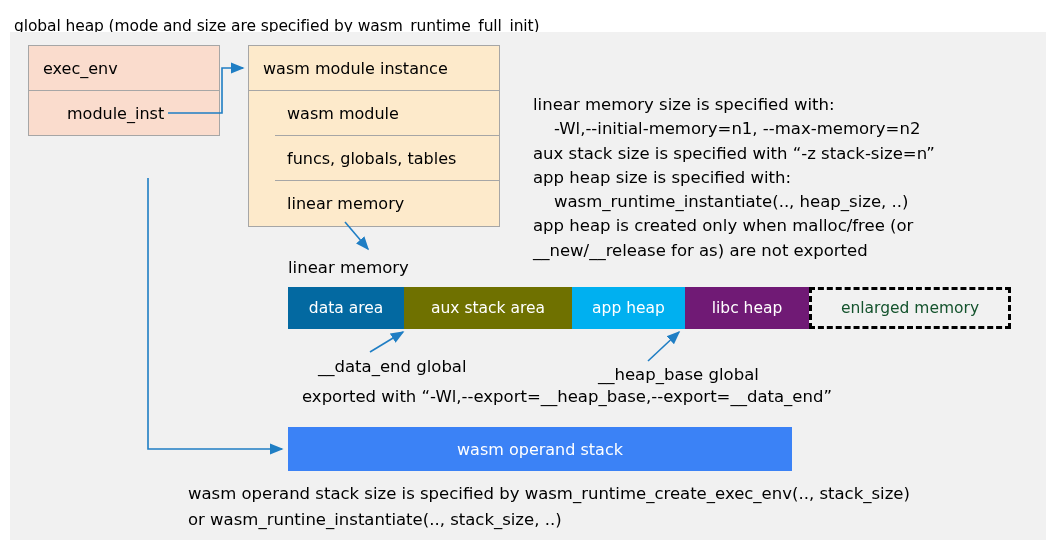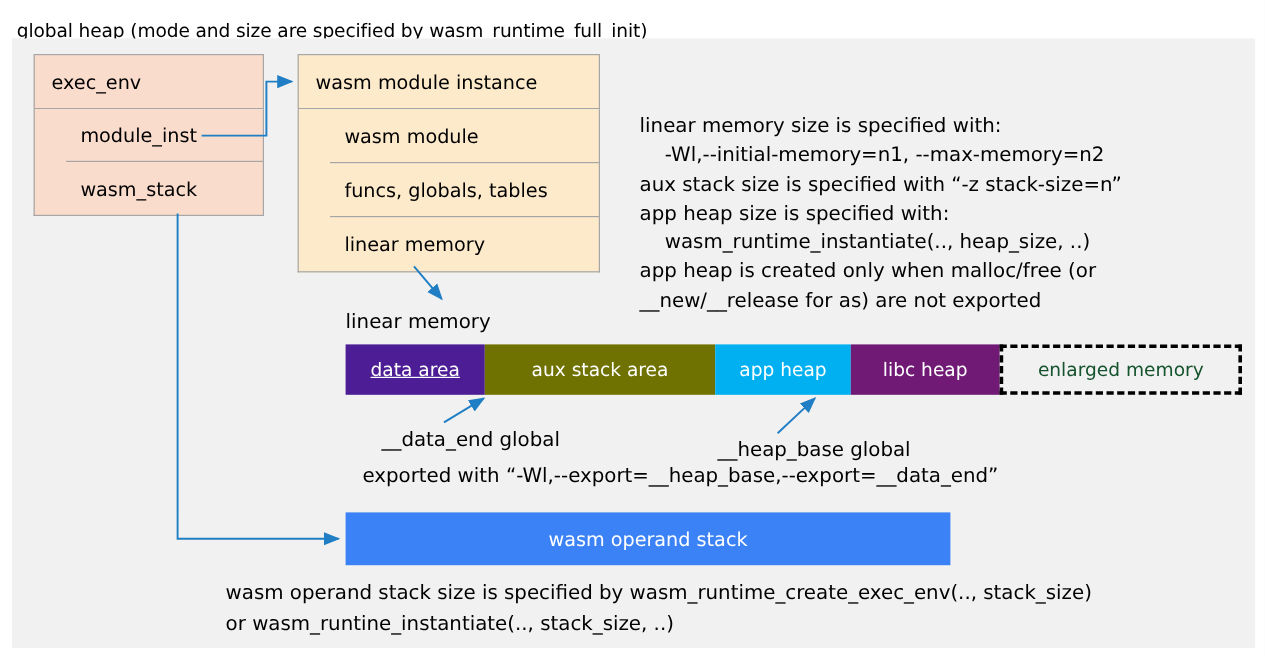--- a/index.html
+++ b/index.html
@@ -88,21 +88,20 @@
 <div class="title">global heap (mode and size are specified by wasm_runtime_full_init)</div>
 
 <div class="panel"></div>
 
 <div class="sbox" id="exec-env-box">
   <div class="srow shead">exec_env</div>
   <div class="sbody">
     <div class="sgutter"></div>
     <div class="scol">
       <div class="ssub">module_inst</div>
-      <div class="ssub">wasm_stack</div>
     </div>
   </div>
 </div>
 
 <div class="sbox" id="module-inst-box">
   <div class="srow shead">wasm module instance</div>
   <div class="sbody">
     <div class="sgutter"></div>
     <div class="scol">
       <div class="ssub">wasm module</div>
@@ -115,22 +114,22 @@
 <div class="rtext">linear memory size is specified with:
     -Wl,--initial-memory=n1, --max-memory=n2
 aux stack size is specified with “-z stack-size=n”
 app heap size is specified with:
     wasm_runtime_instantiate(.., heap_size, ..)
 app heap is created only when malloc/free (or
 __new/__release for as) are not exported</div>
 
 <div class="lm-label">linear memory</div>
 <div class="membar" id="membar">
-    <div class="seg" style="width: 116px; background: #4c1d95; text-decoration: underline;">data area</div>
-    <div class="seg" style="width: 192px; background: rgb(111, 113, 0);">aux stack area</div>
+    <div class="seg" style="width: 116px; background: #0369a1;">data area</div>
+    <div class="seg" style="width: 168px; background: rgb(111, 113, 0);">aux stack area</div>
     <div class="seg" style="width: 113px; background: rgb(0, 176, 240);">app heap</div>
     <div class="seg" style="width: 124px; background: #701a75;">libc heap</div>
     <div class="seg dashed" style="width: 202px;">enlarged memory</div>
   </div>
 
 <div class="anno" id="anno-data-end">__data_end global</div>
 <div class="anno" id="anno-heap-base">__heap_base global</div>
 <div class="anno" id="anno-exported">exported with “-Wl,--export=__heap_base,--export=__data_end”</div>
 
 <div id="operand-stack">wasm operand stack</div>

